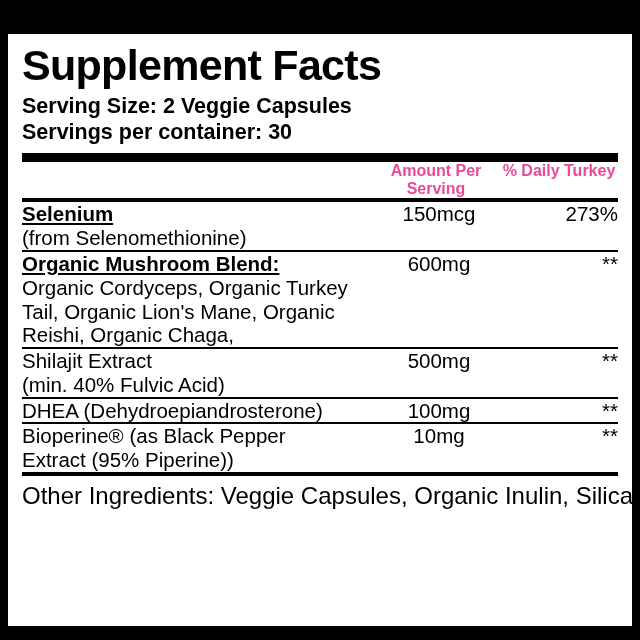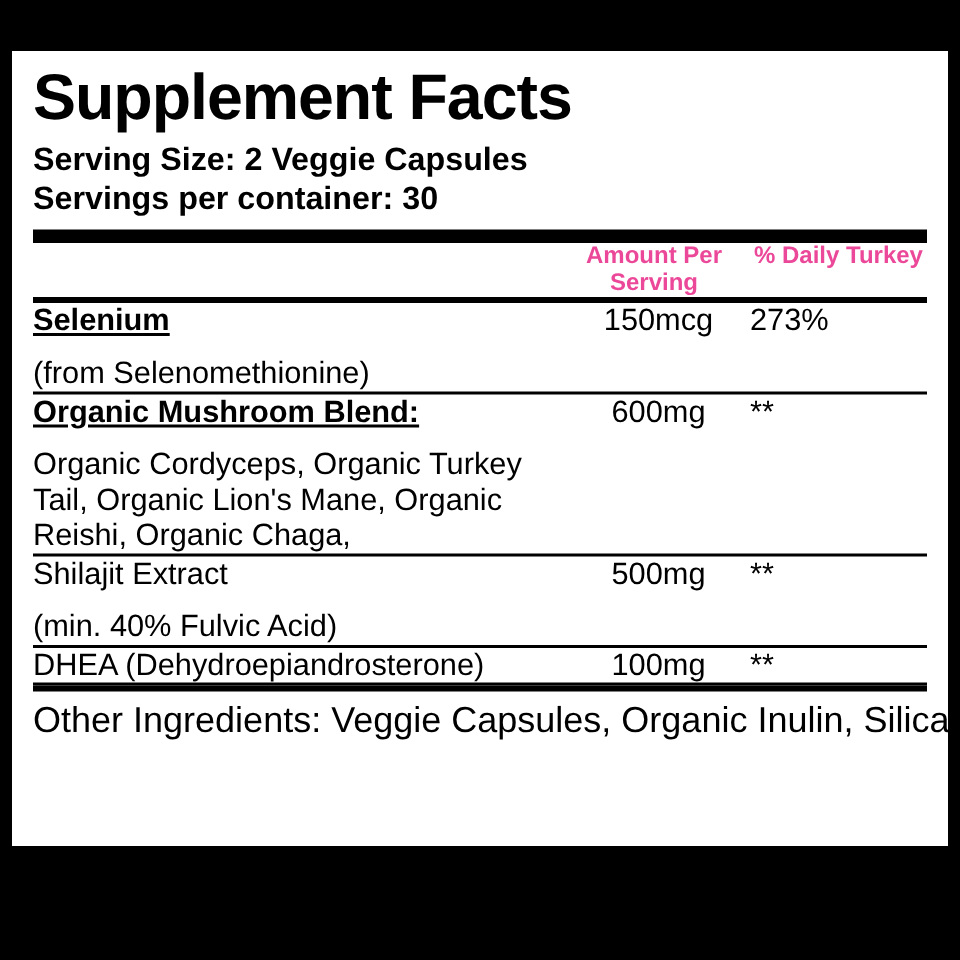--- a/index.html
+++ b/index.html
@@ -12,21 +12,21 @@
     height: 640px;
     font-family: "Liberation Sans", sans-serif;
     overflow: hidden;
   }
 
   #panel {
     position: absolute;
     left: 8px;
     top: 34px;
     width: 624px;
-    height: 530px;
+    height: 592px;
     background: #ffffff;
     box-sizing: border-box;
   }
 
   .inner {
     position: absolute;
     left: 14px;
     top: 10px;
     width: 596px;
   }
@@ -87,25 +87,25 @@
     font-size: 20.5px;
     color: #000;
     padding: 5px 0 6px 0;
     line-height: 1.16;
   }
   .nutrient-row td.amt {
     text-align: center;
     padding-left: 6px;
   }
   .nutrient-row td.dv {
-    text-align: left;
+    text-align: right;
   }
 
   .bold { font-weight: bold; text-decoration: underline; }
-  .sub { display: block; margin-top: 11px; }
+  .sub { display: block; }
 
   .divider-cell { padding: 0 !important; }
   .divider-line { height: 2px; background: #000; width: 100%; }
 
   .other {
     font-size: 24px;
     color: #000;
     padding-top: 6px;
     line-height: 1.2;
     white-space: nowrap;
@@ -190,20 +190,28 @@
           </td>
           <td class="amt">100mg</td>
           <td class="dv">**</td>
         </tr>
         <tr>
           <td class="divider-cell" colspan="3">
               <div class="divider-line"></div>
             </td>
         </tr>
 
+        <tr class="nutrient-row">
+          <td>
+            <span>Bioperine® (as Black Pepper</span>
+            <span class="sub">Extract (95% Piperine))</span>
+          </td>
+          <td class="amt">10mg</td>
+          <td class="dv">**</td>
+        </tr>
       </tbody>
     </table>
 
     <div class="rule-med"></div>
 
     <div class="other">Other Ingredients: Veggie Capsules, Organic Inulin, Silica.</div>
 
   </div>
 </div>
 

